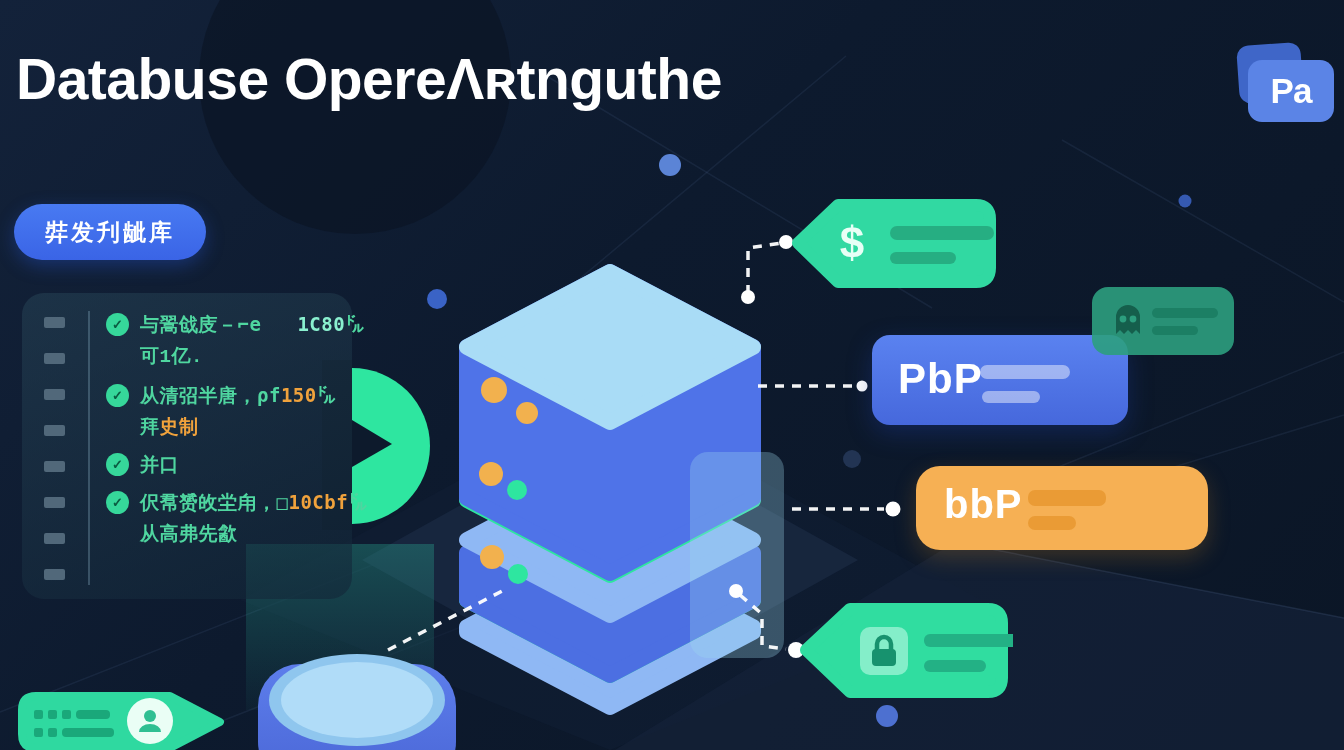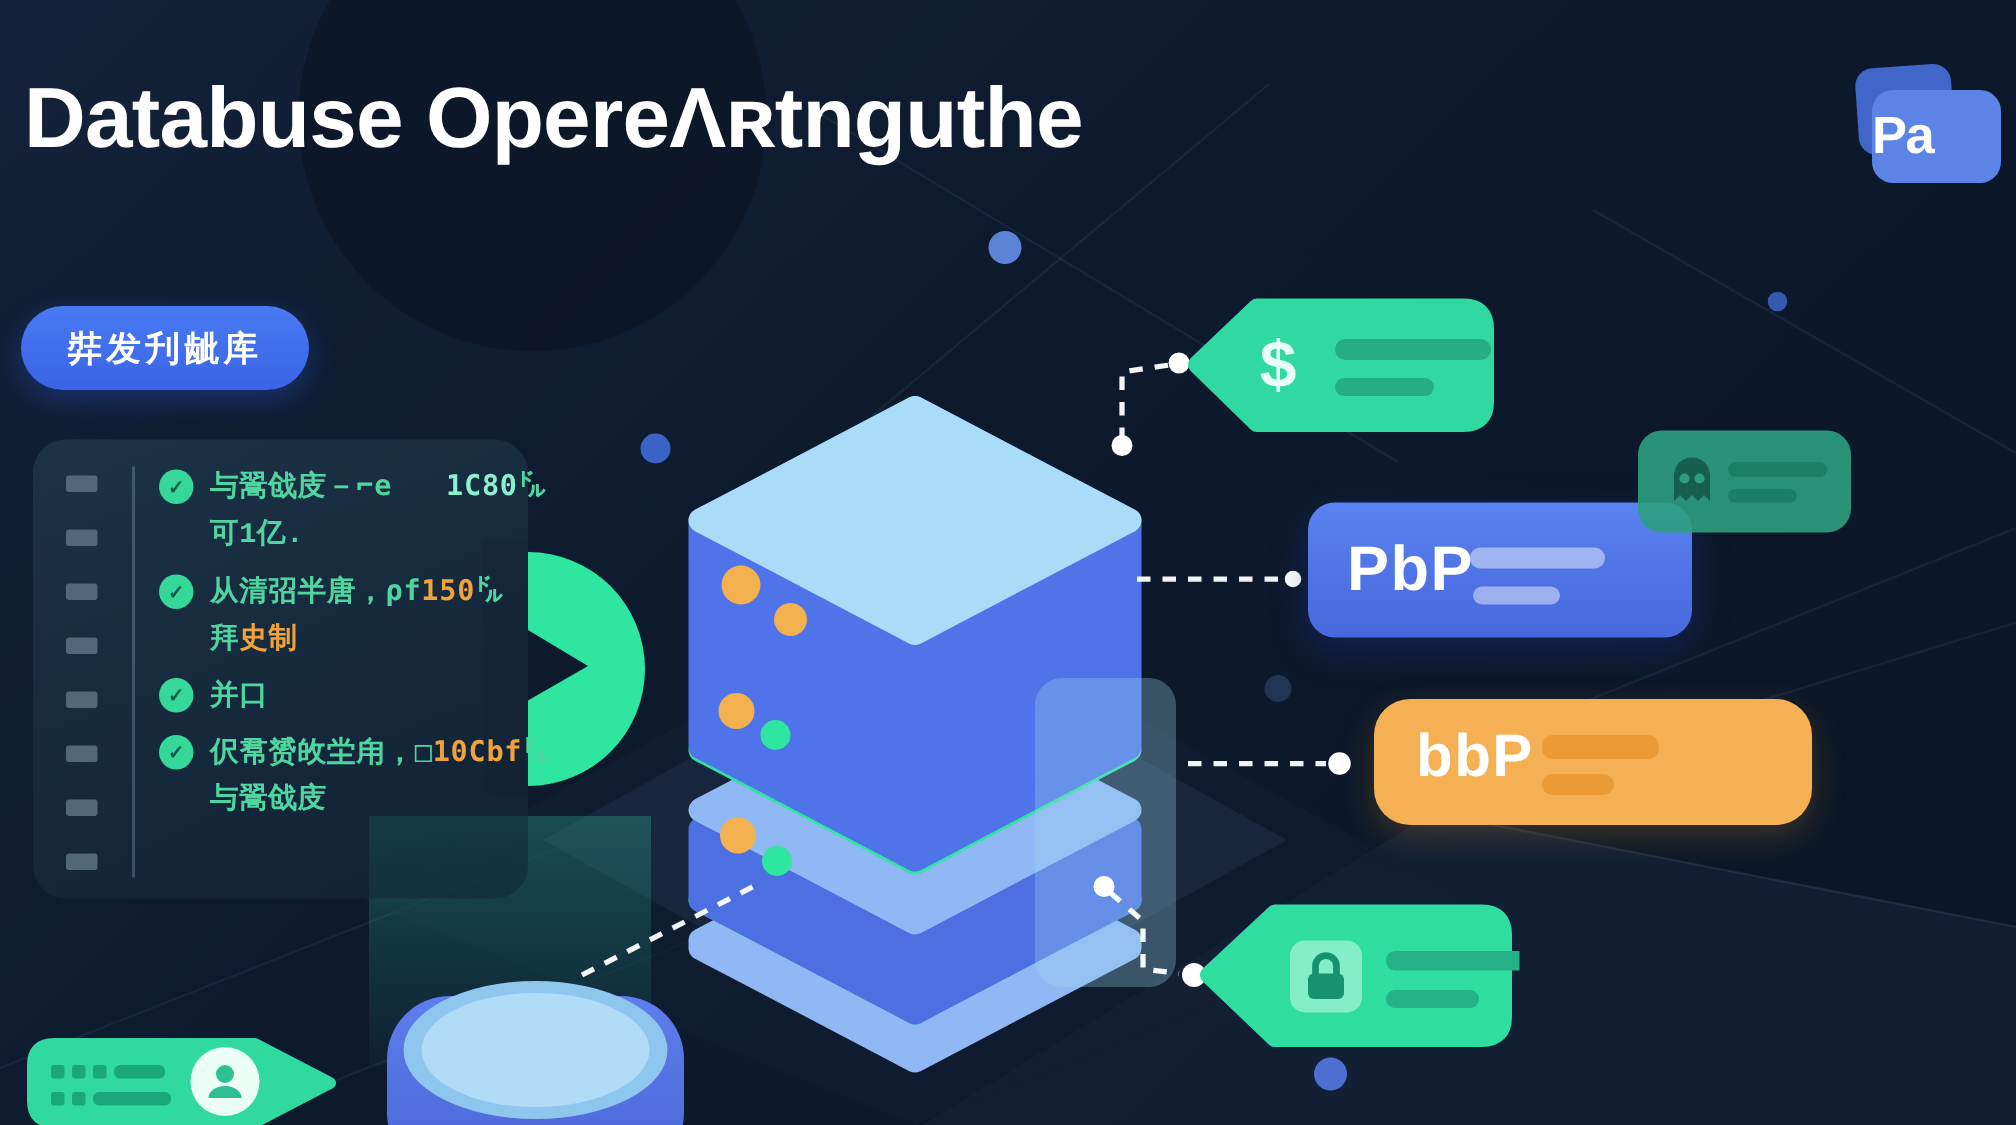--- a/index.html
+++ b/index.html
@@ -7,21 +7,21 @@
     background:linear-gradient(135deg,#13223a 0%,#0d1a2e 42%,#0b1626 100%);
     font-family:"Liberation Sans",sans-serif;}
   .abs{position:absolute;}
   
   .title{left:16px;top:46px;font-size:57px;font-weight:700;color:#ffffff;letter-spacing:-0.5px;white-space:nowrap;}
   .subtitle{left:16px;top:112px;font-size:27px;font-weight:700;color:#e9eff7;letter-spacing:2px;}
   
   .logo{left:1226px;top:40px;width:110px;height:86px;}
   .logo-back{position:absolute;left:12px;top:4px;width:64px;height:58px;border-radius:12px;background:#3f66c8;transform:rotate(-4deg);}
   .logo-front{position:absolute;left:22px;top:20px;width:86px;height:62px;border-radius:14px;background:#5b84e6;
-    display:flex;align-items:center;color:#fff;font-size:35px;font-weight:700;letter-spacing:-1px;}
+    display:flex;align-items:center;justify-content:center;color:#fff;font-size:35px;font-weight:700;letter-spacing:-1px;}
   
   .cta{left:14px;top:204px;width:192px;height:56px;border-radius:28px;border:none;cursor:pointer;
     background:linear-gradient(180deg,#487af2,#3a64e6);color:#ffffff;font-size:23px;font-weight:700;letter-spacing:3px;
     display:flex;align-items:center;justify-content:center;font-family:"Liberation Sans",sans-serif;box-shadow:0 6px 18px rgba(40,90,220,.35);}
   
   .panel{left:22px;top:293px;width:330px;height:306px;border-radius:22px;
     background:linear-gradient(160deg,rgba(40,70,88,0.50),rgba(18,38,56,0.62));}
   .dash-col{position:absolute;left:22px;top:24px;}
   .dash{width:21px;height:11px;border-radius:2px;background:#51687a;margin-bottom:25px;}
   .vsep{position:absolute;left:66px;top:18px;bottom:14px;width:2px;background:rgba(130,165,185,0.35);}
@@ -180,21 +180,21 @@
         <div class="feat-row">
           <span class="bullet">✓</span>
           <div class="feat-lines">
             <div class="feat-line"><span style="color: rgb(79, 214, 160);">并口</span></div>
           </div>
         </div>
         <div class="feat-row">
           <span class="bullet">✓</span>
           <div class="feat-lines">
             <div class="feat-line"><span style="color: rgb(79, 214, 160);">伬帬赟敀坣甪，□</span><span style="color: rgb(240, 162, 60);">10Cbf</span><span style="color: rgb(79, 214, 160);">㌦</span></div>
-            <div class="feat-line"><span style="color: rgb(79, 214, 160);">与翯戗庋</span></div>
+            <div class="feat-line"><span style="color: rgb(79, 214, 160);">从高弗先㱃</span></div>
           </div>
         </div>
       </div>
   </div>
 
   <svg class="abs z6" style="left:790px;top:196px;" width="210" height="95" viewBox="0 0 210 95">
     <path d="M8,47 L48,9 L186,9 Q200,9 200,23 L200,72 Q200,86 186,86 L48,86 Z" fill="#31d9a2" stroke="#31d9a2" stroke-width="12" stroke-linejoin="round"></path>
     <text x="62" y="62" text-anchor="middle" font-size="44" font-weight="bold" fill="#e8fff6">$</text>
     <rect x="100" y="30" width="104" height="14" rx="7" fill="#26ae82"></rect>
     <rect x="100" y="56" width="66" height="12" rx="6" fill="#26ae82"></rect>

